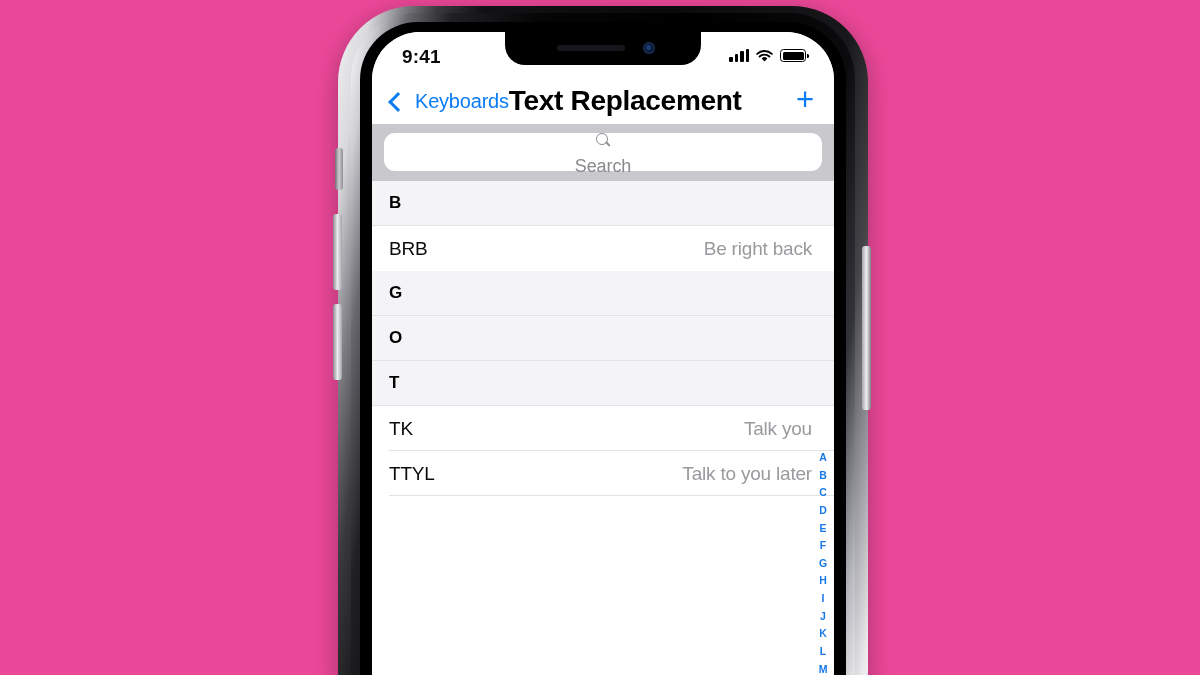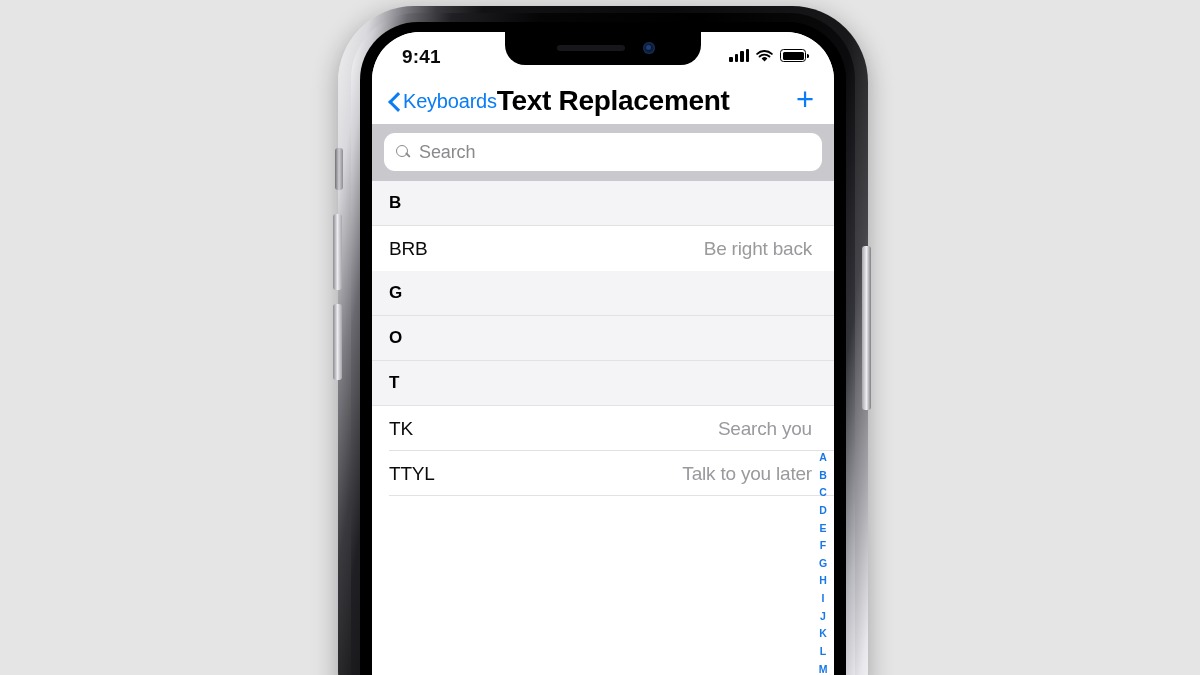--- a/index.html
+++ b/index.html
@@ -2,21 +2,21 @@
 <html><head>
 <meta charset="utf-8">
 <style>
   * { margin:0; padding:0; box-sizing:border-box; }
   html, body {
     width:1200px; height:675px;
     background:#ffffff;
     font-family:"Liberation Sans", sans-serif;
     overflow:hidden;
   }
-  #stage { position:relative; width:1200px; height:675px; background:#e5e5e5; }
+  #stage { position:relative; width:1200px; height:675px; background:#ec4899; }
 
   
   .phone-frame{
     position:absolute; left:338px; top:6px; width:530px; height:740px;
     border-radius:76px;
     background:linear-gradient(100deg,#f2f2f4 0%,#d9d9dd 5%,#7e7e84 10%,#3a3a3e 15%,
                #121214 22%,#0a0a0c 50%,#18181a 78%,#46464a 86%,#9c9ca2 92%,#e8e8ec 97%,#fafafa 100%);
     box-shadow:0 6px 26px rgba(0,0,0,.30);
   }
   .phone-frame-inner{
@@ -102,21 +102,21 @@
     content:""; position:absolute; right:-3.5px; top:3.6px;
     width:2px; height:4.5px; background:#000; border-radius:0 1.5px 1.5px 0;
   }
   .battery .fill{ height:100%; background:#000; border-radius:1.5px; }
 
   
   .navbar{
     position:relative; height:46px; background:#fff;
     display:flex; align-items:center; padding:0 17px;
   }
-  .nav-back{ display:flex; align-items:center; gap:3px; cursor:pointer; }
+  .nav-back{ display:flex; align-items:center; gap:15px; cursor:pointer; }
   .chev{
     width:11px; height:19px; position:relative; flex:none;
   }
   .chev::before{
     content:""; position:absolute; left:2px; top:3px;
     width:11px; height:11px;
     border-left:3.6px solid #0a7cf5; border-bottom:3.6px solid #0a7cf5;
     transform:rotate(45deg);
   }
   .nav-back-label{ font-size:20px; color:#0a7cf5; letter-spacing:-.2px; }
@@ -128,21 +128,21 @@
     margin-left:auto; color:#0a7cf5; font-size:31px; line-height:1;
     font-weight:300; cursor:pointer; padding-right:3px; margin-top:-3px;
   }
 
   
   .search-wrap{
     background:#c8c8cd; padding:9px 12px 10px 12px;
   }
   .search-field{
     background:#fff; border-radius:11px; height:38px;
-    display:flex; align-items:center; padding:0 12px; gap:8px;
+    display:flex; align-items:center; padding:0 12px; gap:8px;flex-direction:column;
   }
   .mag{ width:15px; height:15px; position:relative; flex:none; }
   .mag::before{
     content:""; position:absolute; left:0; top:0; width:10px; height:10px;
     border:1.6px solid #8c8c90; border-radius:50%;
   }
   .mag::after{
     content:""; position:absolute; left:9px; top:9.5px; width:6px; height:1.6px;
     background:#8c8c90; transform:rotate(45deg); border-radius:1px;
   }
@@ -242,21 +242,21 @@
 
       </div>
 
       <div class="sec-header">G</div>
 
       <div class="sec-header">O</div>
 
       <div class="sec-header">T</div>
       <div class="row">
         <span class="row-key">TK</span>
-        <span class="row-val">Search you</span>
+        <span class="row-val">Talk you</span>
         <span class="sep"></span>
       </div>
       <div class="row">
         <span class="row-key">TTYL</span>
         <span class="row-val">Talk to you later</span>
         <span class="sep"></span>
       </div>
 
       <div class="alpha-index">
           <span>A</span>

